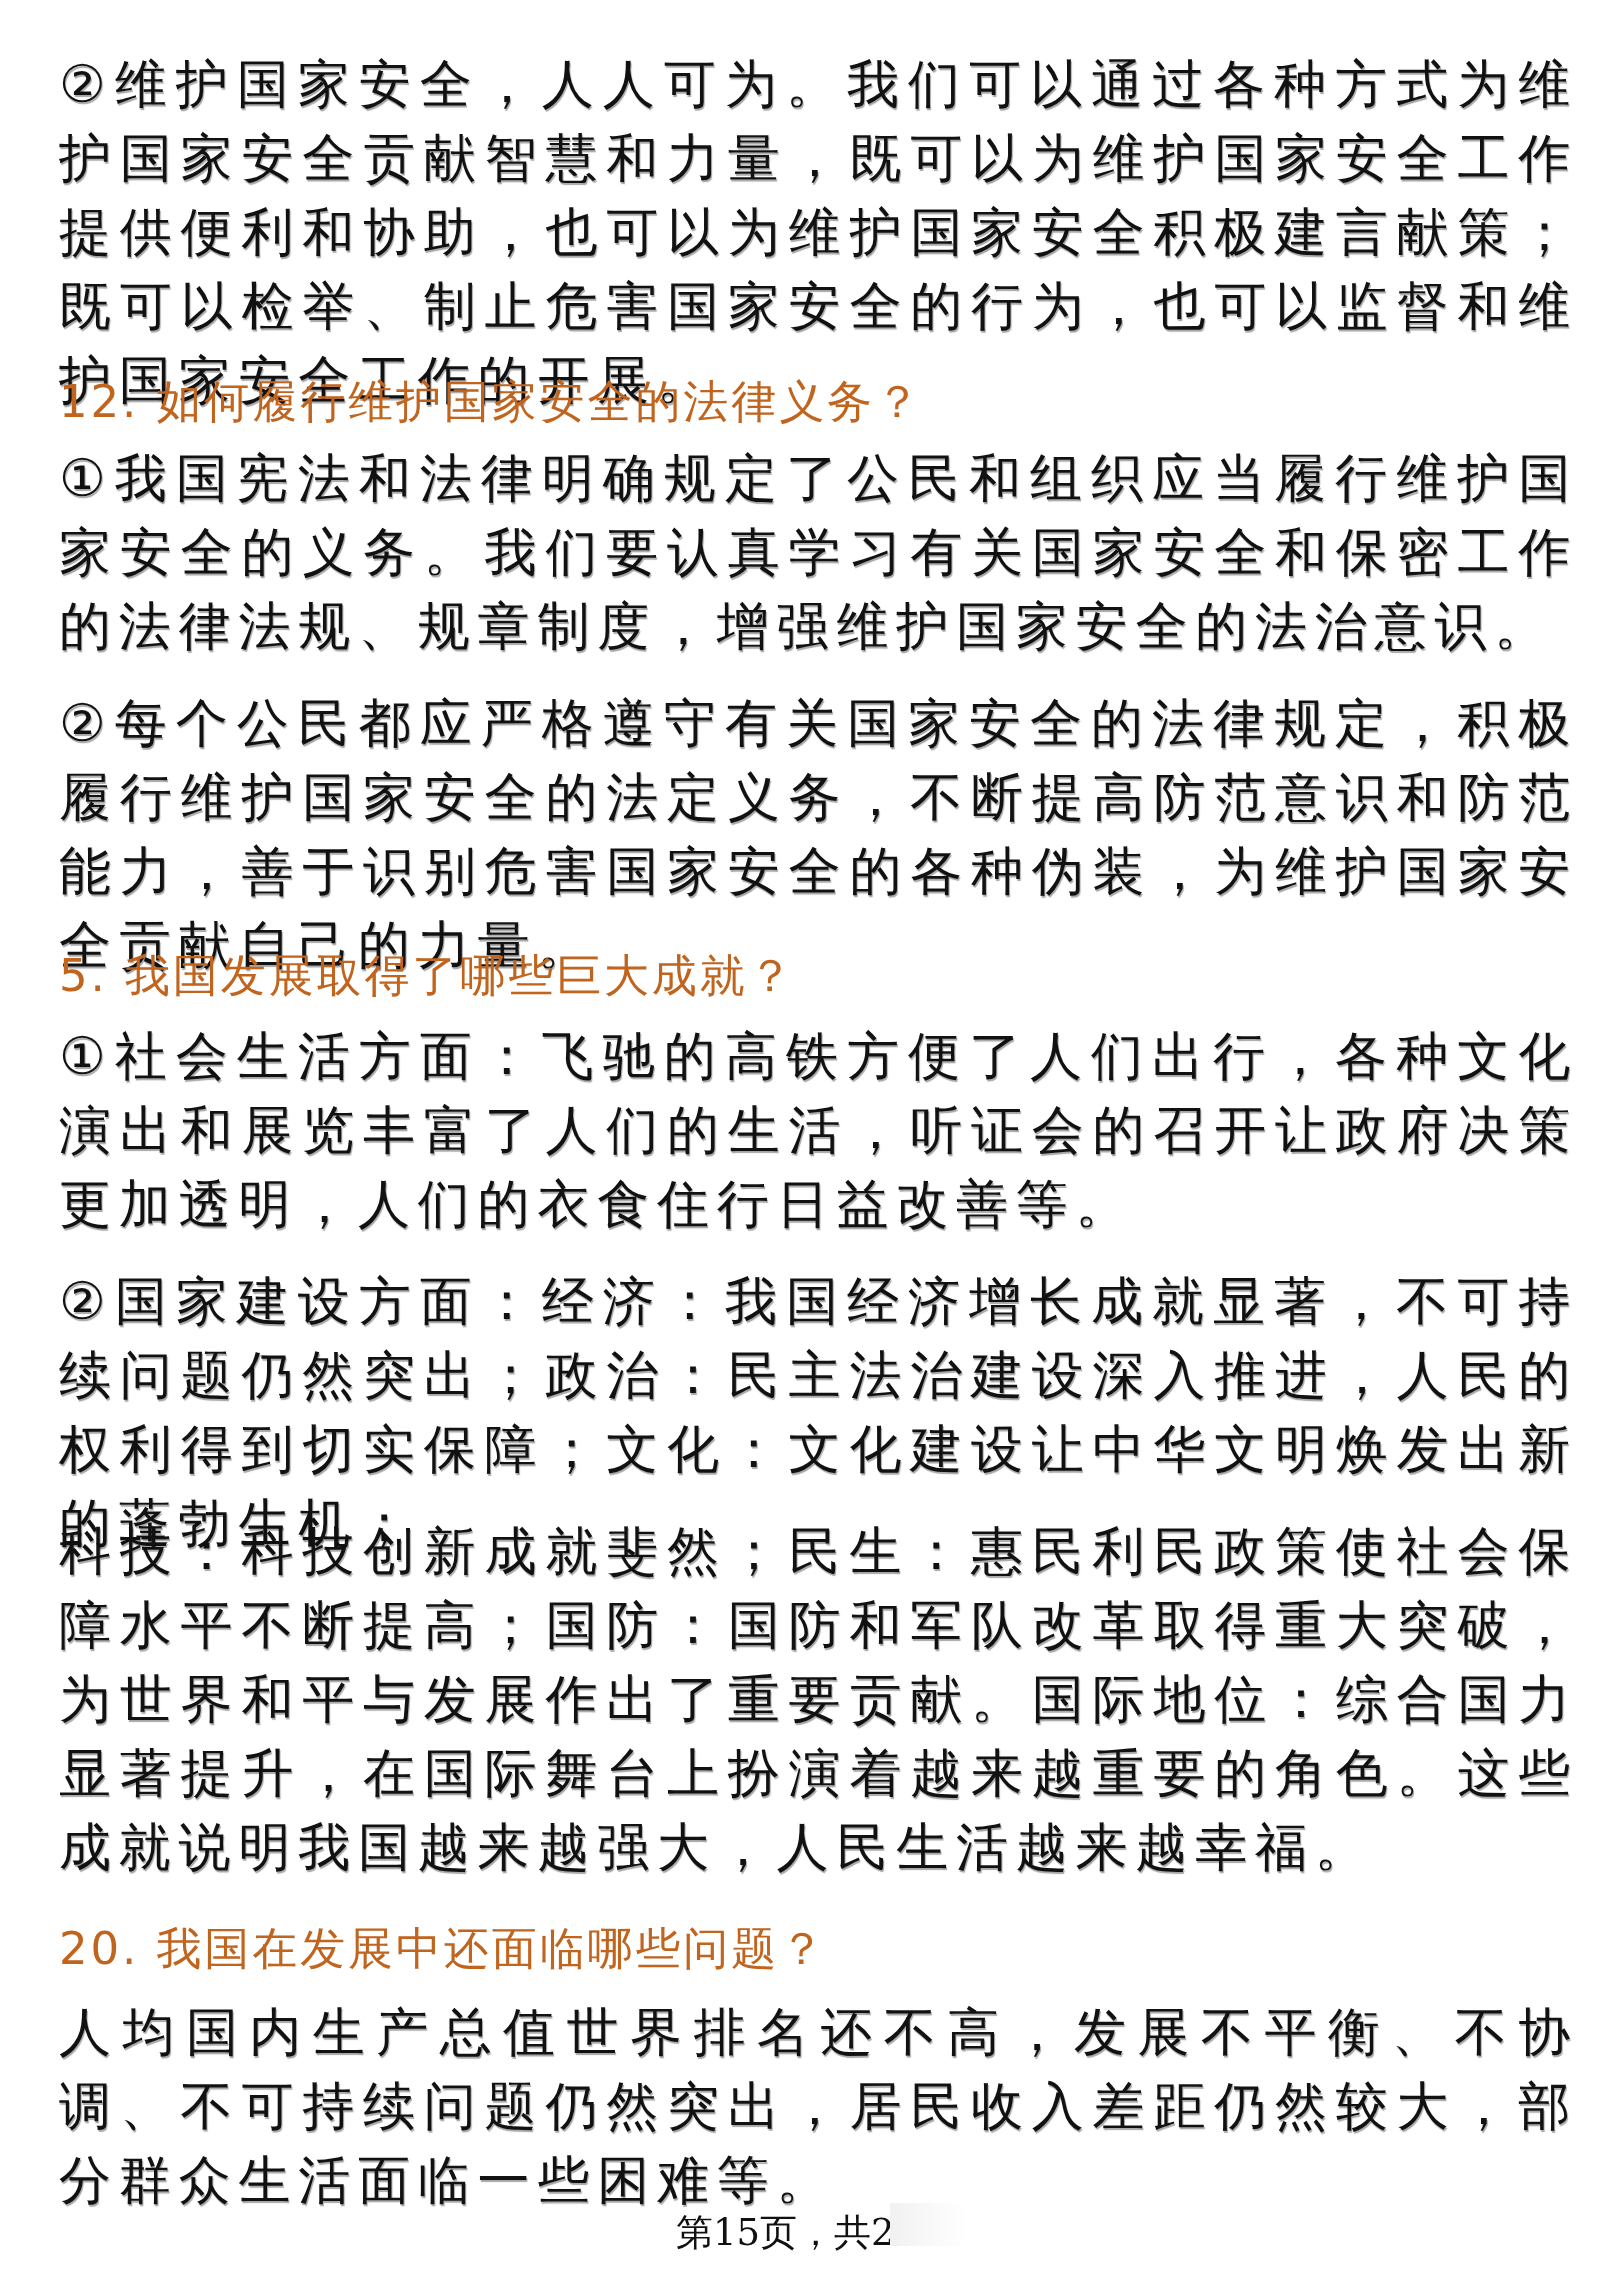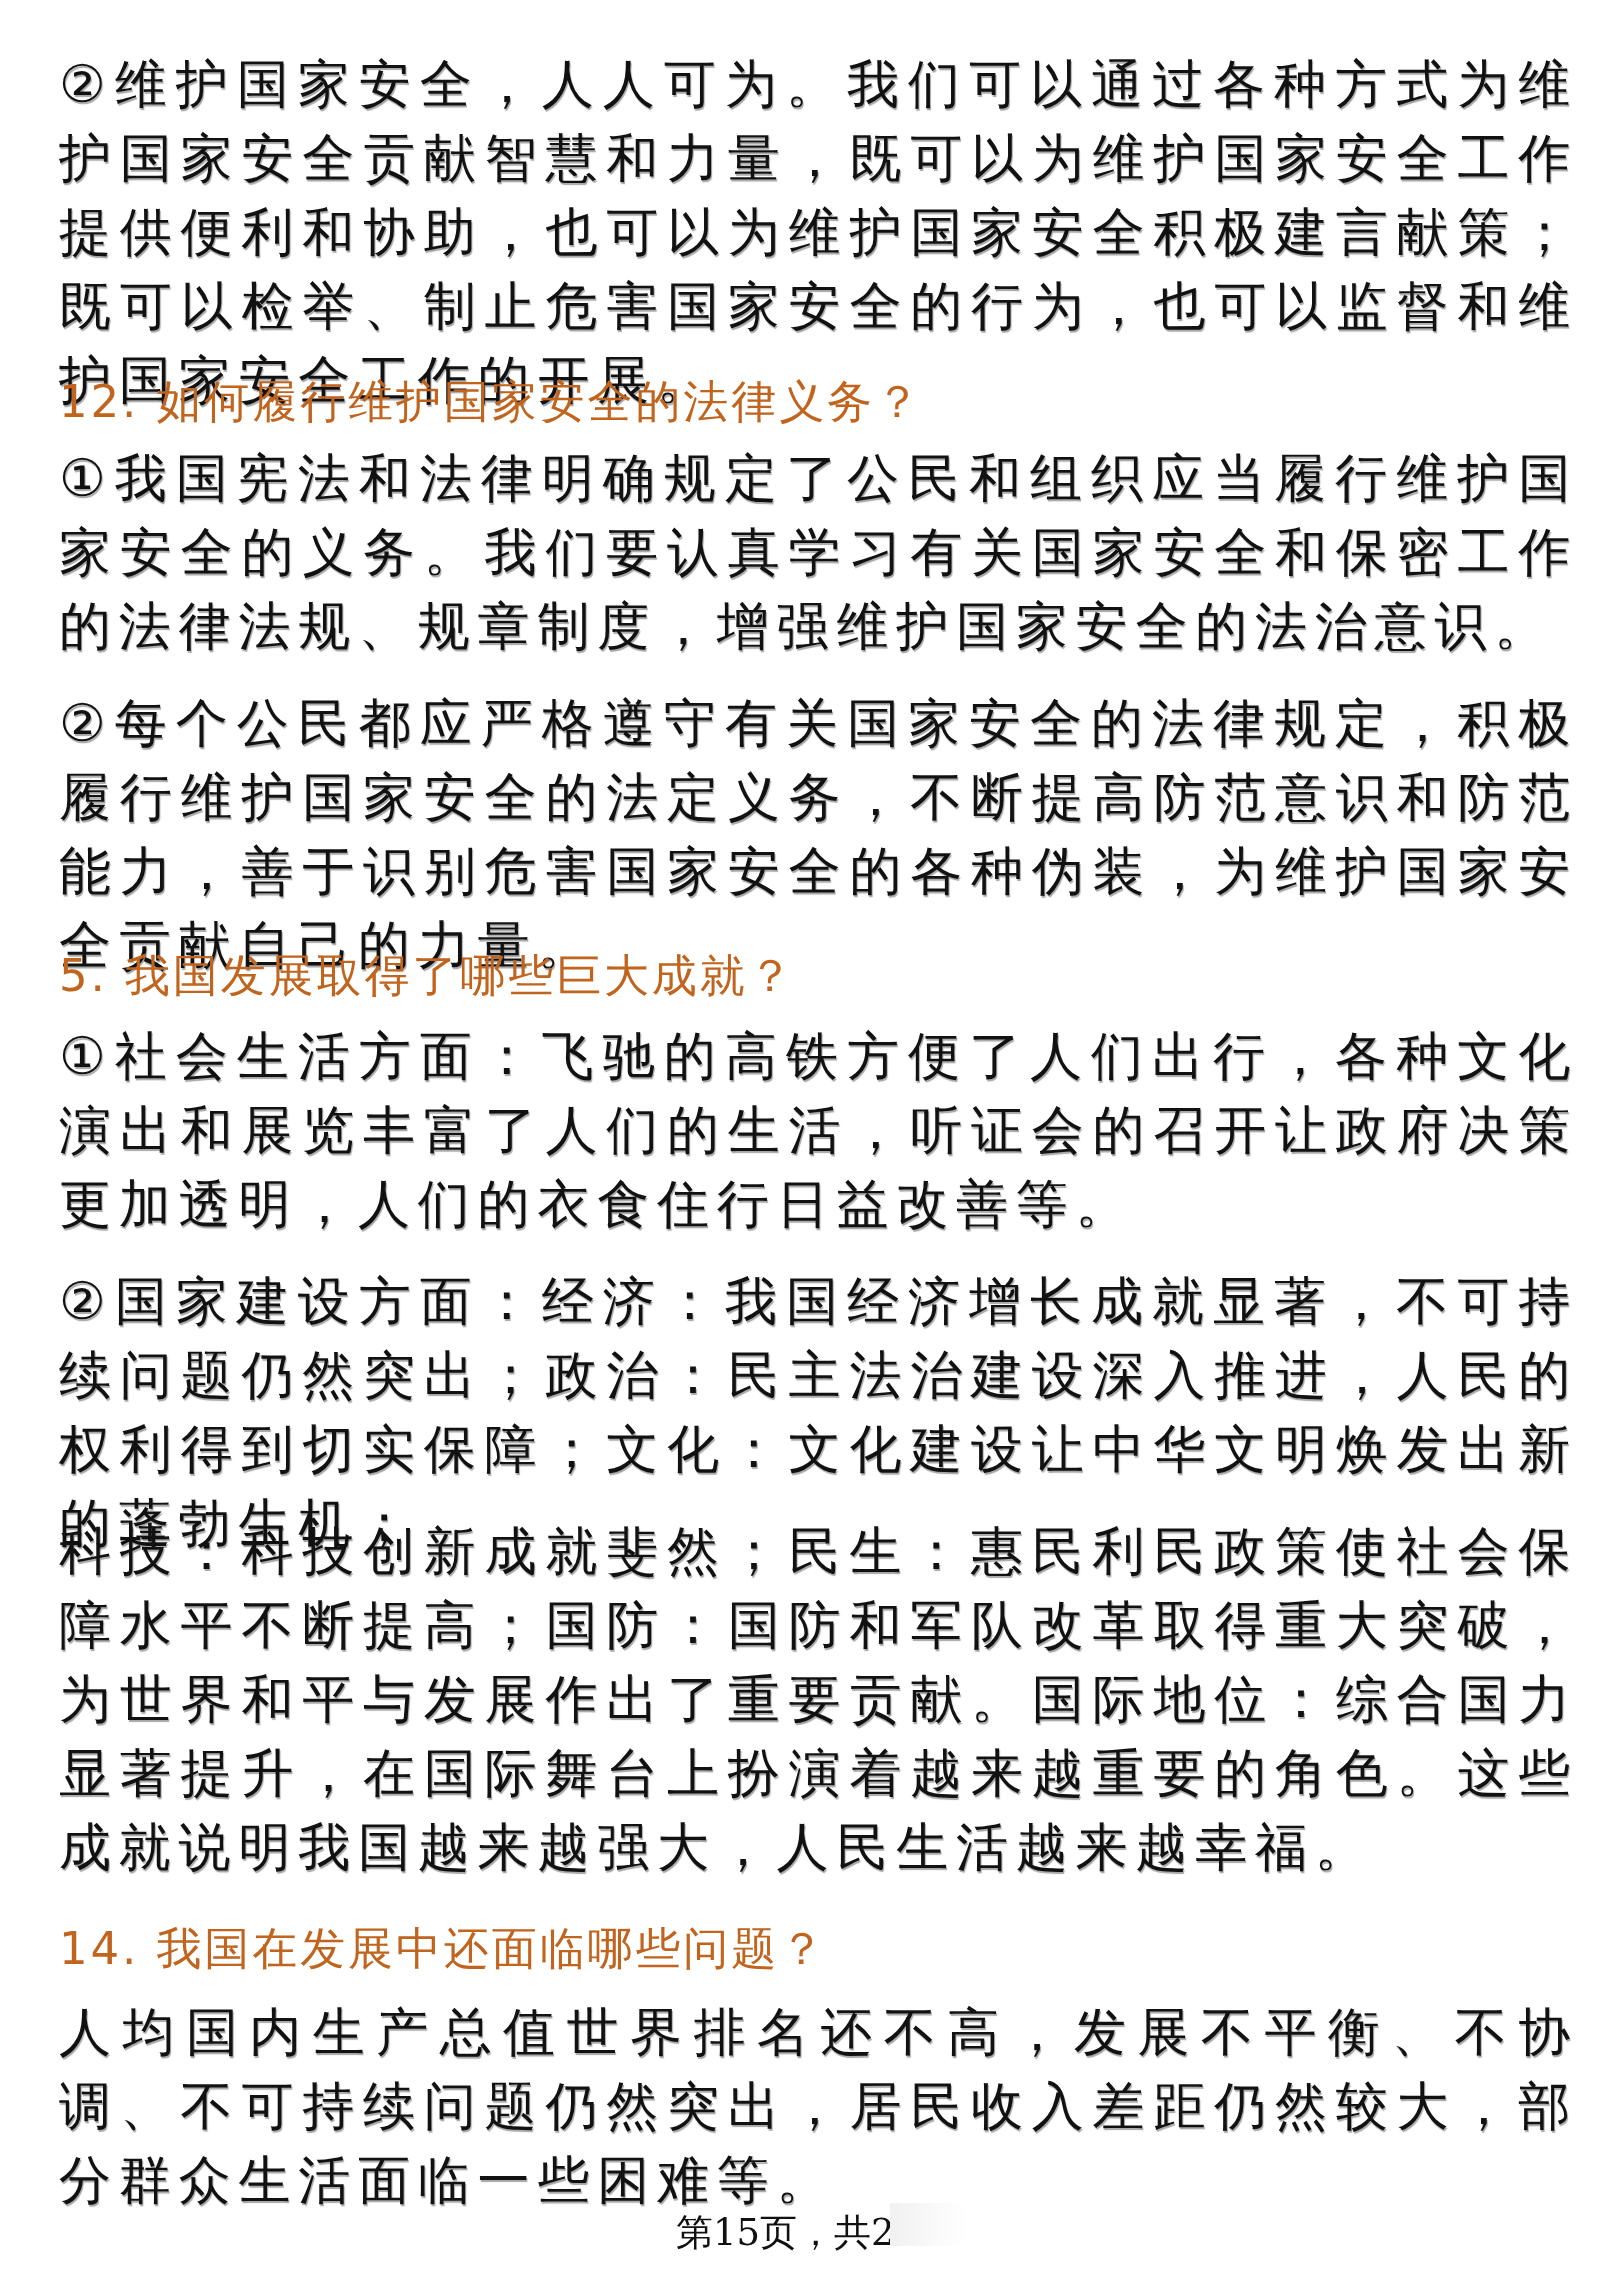--- a/index.html
+++ b/index.html
@@ -39,20 +39,20 @@
 
   <div class="heading" style="top:372px">12. 如何履行维护国家安全的法律义务？</div>
   <div class="para" style="top:441px">①我国宪法和法律明确规定了公民和组织应当履行维护国家安全的义务。我们要认真学习有关国家安全和保密工作的法律法规、规章制度，增强维护国家安全的法治意识。</div>
   <div class="para" style="top:686px">②每个公民都应严格遵守有关国家安全的法律规定，积极履行维护国家安全的法定义务，不断提高防范意识和防范能力，善于识别危害国家安全的各种伪装，为维护国家安全贡献自己的力量。</div>
 
   <div class="heading" style="top:946px">5. 我国发展取得了哪些巨大成就？</div>
   <div class="para" style="top:1019px">①社会生活方面：飞驰的高铁方便了人们出行，各种文化演出和展览丰富了人们的生活，听证会的召开让政府决策更加透明，人们的衣食住行日益改善等。</div>
   <div class="para" style="top:1264px">②国家建设方面：经济：我国经济增长成就显著，不可持续问题仍然突出；政治：民主法治建设深入推进，人民的权利得到切实保障；文化：文化建设让中华文明焕发出新的蓬勃生机；</div>
   <div class="para" style="top:1514px">科技：科技创新成就斐然；民生：惠民利民政策使社会保障水平不断提高；国防：国防和军队改革取得重大突破，为世界和平与发展作出了重要贡献。国际地位：综合国力显著提升，在国际舞台上扮演着越来越重要的角色。这些成就说明我国越来越强大，人民生活越来越幸福。</div>
 
-  <div class="heading" style="top:1919px">14. 我国在发展中还面临哪些问题？</div>
+  <div class="heading" style="top:1919px">20. 我国在发展中还面临哪些问题？</div>
   <div class="para" style="top:1995px">人均国内生产总值世界排名还不高，发展不平衡、不协调、不可持续问题仍然突出，居民收入差距仍然较大，部分群众生活面临一些困难等。</div>
 
 </div>
 
 <div class="footer">第15页，共2</div>
 <div class="footer-blur"></div>
 
 
 </body></html>

